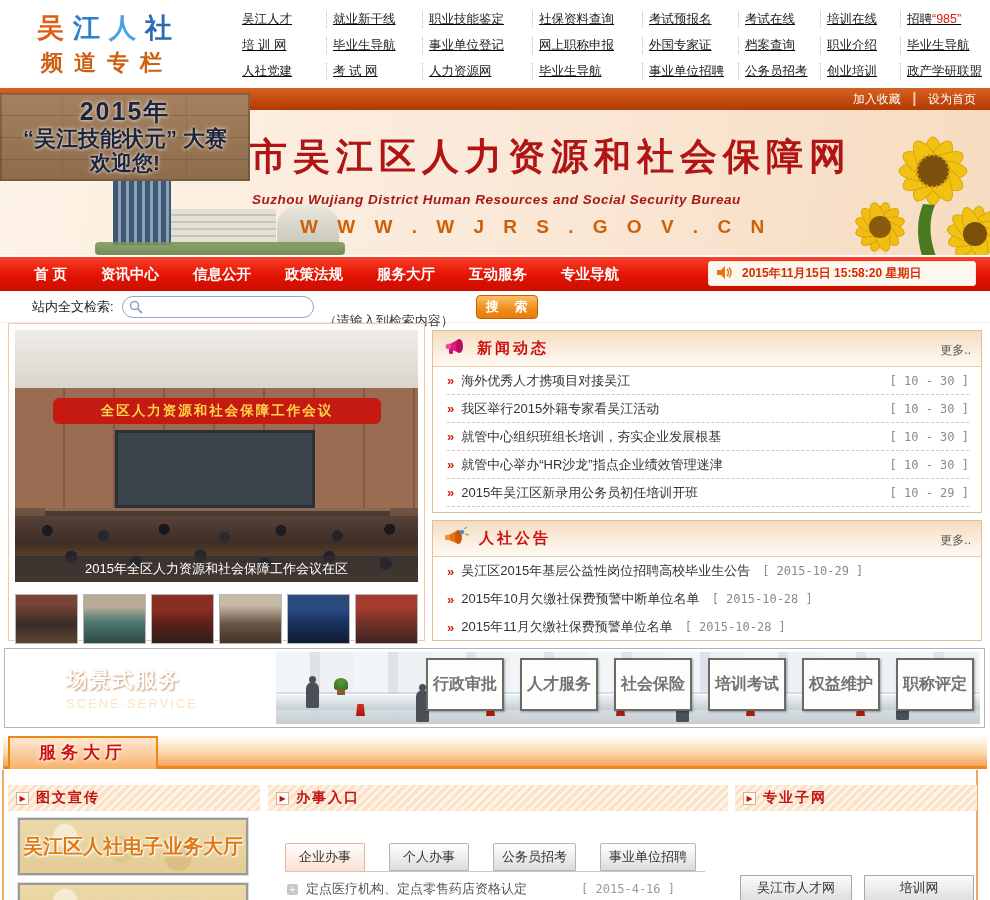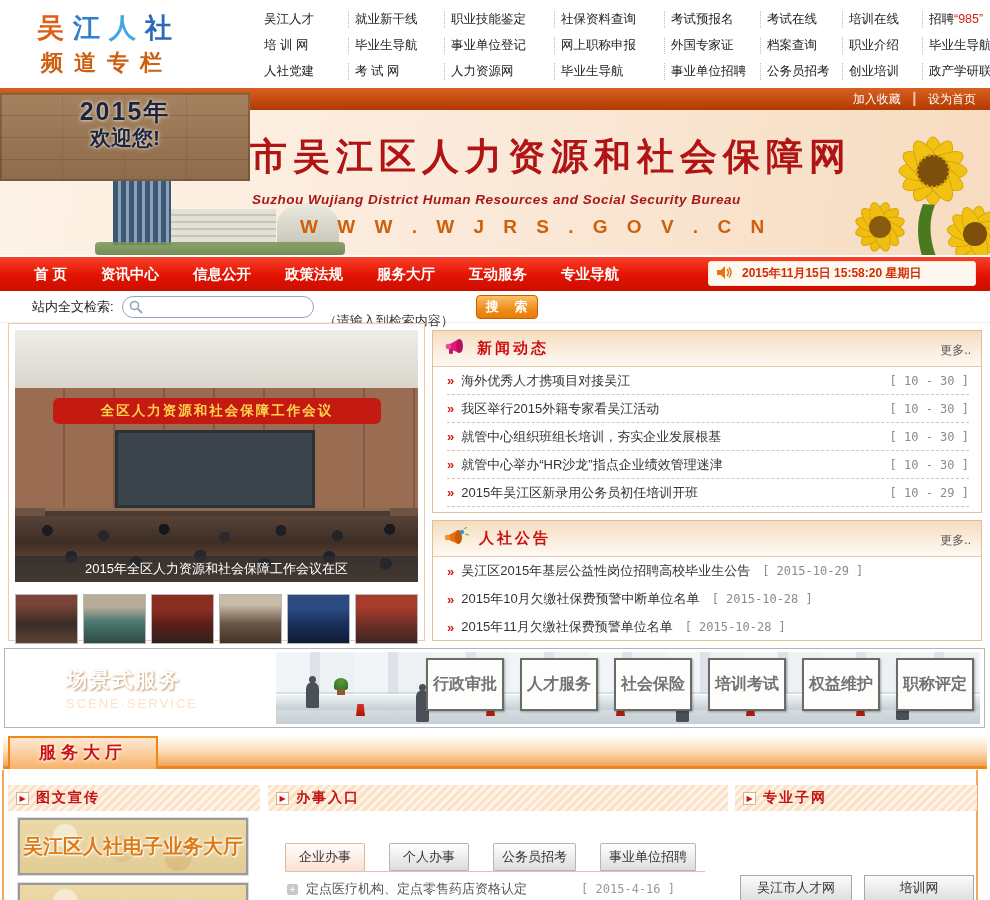--- a/index.html
+++ b/index.html
@@ -5,23 +5,23 @@
   * { margin:0; padding:0; box-sizing:border-box; }
   body { font-family:"Liberation Sans", sans-serif; background:#fff; }
   .page { position:relative; width:990px; height:900px; overflow:hidden; background:#fff; margin:0 auto; }
 
   
   .header { position:absolute; left:0; top:0; width:990px; height:88px; background:#fff; }
   .logo { position:absolute; left:18px; top:10px; width:215px;margin-left:19px; }
   .logo-line1 { font-size:27px; font-weight:bold; letter-spacing:9px; white-space:nowrap; }
   .logo-line2 { font-size:22px; font-weight:bold; letter-spacing:11px; color:#cf5f10; margin-top:2px; padding-left:4px; white-space:nowrap; }
   .lc1 { color:#de5f14; } .lc2 { color:#2f7fd0; } .lc3 { color:#45a4e4; } .lc4 { color:#2a6ab8; }
-  .toplinks { position:absolute; left:264px; top:6px; width:726px; display:grid;
+  .toplinks { position:absolute; left:242px; top:6px; width:726px; display:grid;
     grid-template-columns:84px 96px 110px 110px 96px 82px 80px auto;
-    grid-auto-rows:26px; align-items:center; }
+    grid-auto-rows:26px; align-items:center;text-decoration:underline; }
   .tlink { font-size:12.5px; color:#222; white-space:nowrap; padding-left:6px; border-left:1px dotted #bbb; cursor:pointer; }
   .tlink.first { border-left:none; padding-left:0; }
   .hot { color:#d42010; }
 
   
   .strip { position:absolute; left:0; top:88px; width:990px; height:22px;
     background:linear-gradient(#d8601f,#b23a02); }
   .strip-links { position:absolute; right:14px; top:3px; color:#fff; font-size:12px; }
   .strip-links span { cursor:pointer; }
   .strip-sep { margin:0 10px; color:#f4c9a8; }
@@ -304,20 +304,21 @@
           </g>
           <circle r="12" fill="#7c4f0c"></circle>
         </g>
         <path d="M118 95 Q108 120 118 150 L132 150 Q120 120 130 96 Z" fill="#4a7a1e"></path>
       </svg>
     </div>
   </div>
 
   <div class="badge">
     <div class="badge-l badge-l1">2015年</div>
+    <div class="badge-l badge-l2">“吴江技能状元” 大赛</div>
     <div class="badge-l badge-l3">欢迎您!</div>
   </div>
 
   <div class="rednav">
     <span class="nav-item">首  页</span>
     <span class="nav-item">资讯中心</span>
     <span class="nav-item">信息公开</span>
     <span class="nav-item">政策法规</span>
     <span class="nav-item">服务大厅</span>
     <span class="nav-item">互动服务</span>

